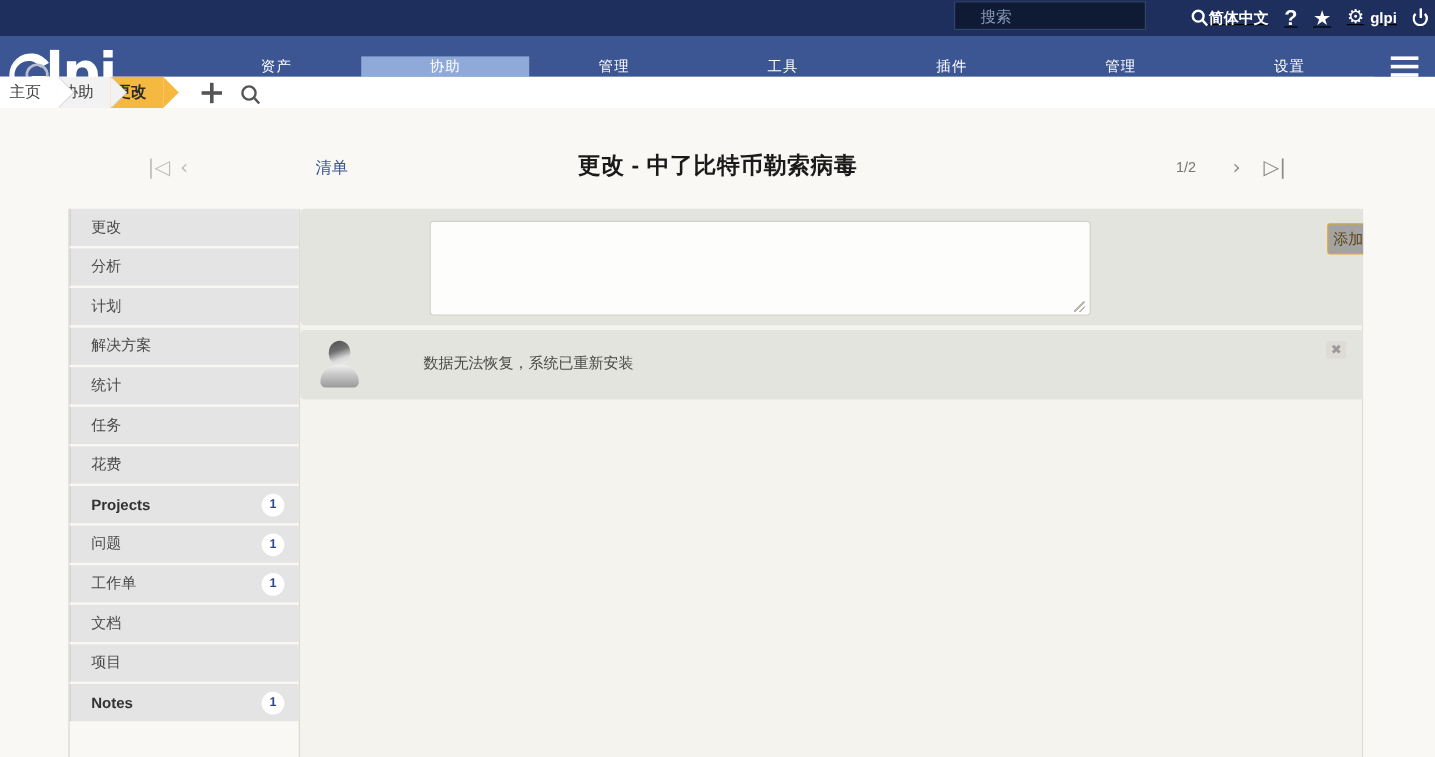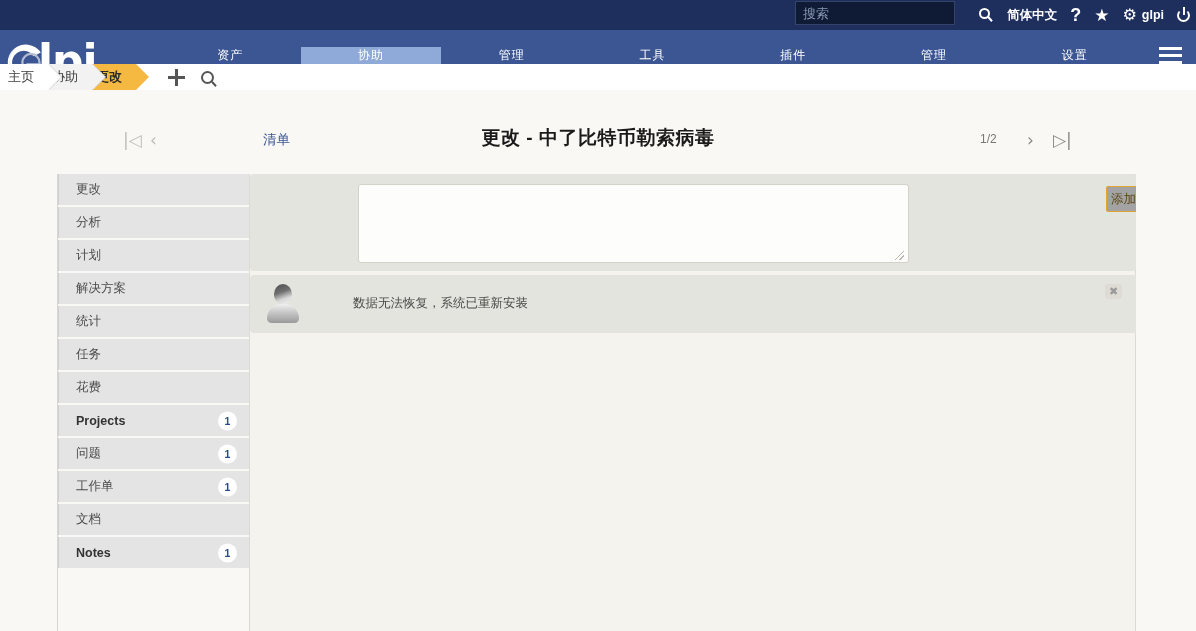--- a/index.html
+++ b/index.html
@@ -21,21 +21,21 @@
     width: 160px; height: 24px;
     background: #0f1a34;
     border: 1px solid #34436b;
     display: flex; align-items: center;
   }
   .search-input {
     flex: 1; height: 22px;
     background: transparent; border: none; outline: none;
     color: #c9d4ea; font-size: 13px;
     font-family: "Liberation Sans", sans-serif;
-    padding-left: 7px;
+    padding-left: 21px;
   }
   .search-input::placeholder { color: #8c9ab8; }
   .search-icon-btn {
     width: 26px; height: 22px;
     display: flex; align-items: center; justify-content: center;
     cursor: pointer;
   }
   .magnifier {
     width: 11px; height: 11px;
     border: 2px solid #ffffff; border-radius: 50%;
@@ -43,21 +43,21 @@
   }
   .magnifier::after {
     content: ""; position: absolute;
     width: 2px; height: 6px; background: #ffffff;
     right: -3px; bottom: -5px;
     transform: rotate(-42deg);
   }
 
   .topright {
     position: absolute; right: 6px; top: 0;
-    height: 30px; display: flex; align-items: center; gap: 13px;
+    height: 30px; display: flex; align-items: center; gap: 13px; text-decoration: underline;
   }
   .tr-item {
     color: #ffffff; font-size: 12.5px; font-weight: bold;
     cursor: pointer; display: flex; align-items: center;
     line-height: 1;
   }
   .help-q { font-size: 18px; font-weight: bold; }
   .star-icon { font-size: 17px; line-height: 1; }
   .gear-grp { display: flex; align-items: center; gap: 5px; }
   .gear-glyph { font-size: 16px; line-height: 1; }
@@ -434,20 +434,23 @@
       <span>问题</span>
       <span class="side-badge">1</span>
     </div>
     <div class="side-item">
       <span>工作单</span>
       <span class="side-badge">1</span>
     </div>
     <div class="side-item">
       <span>文档</span>
     </div>
+    <div class="side-item">
+      <span>项目</span>
+    </div>
     <div class="side-item bold">
       <span>Notes</span>
       <span class="side-badge">1</span>
     </div>
 
   </div>
 
   <div class="content">
 
     <div class="card card-compose">

